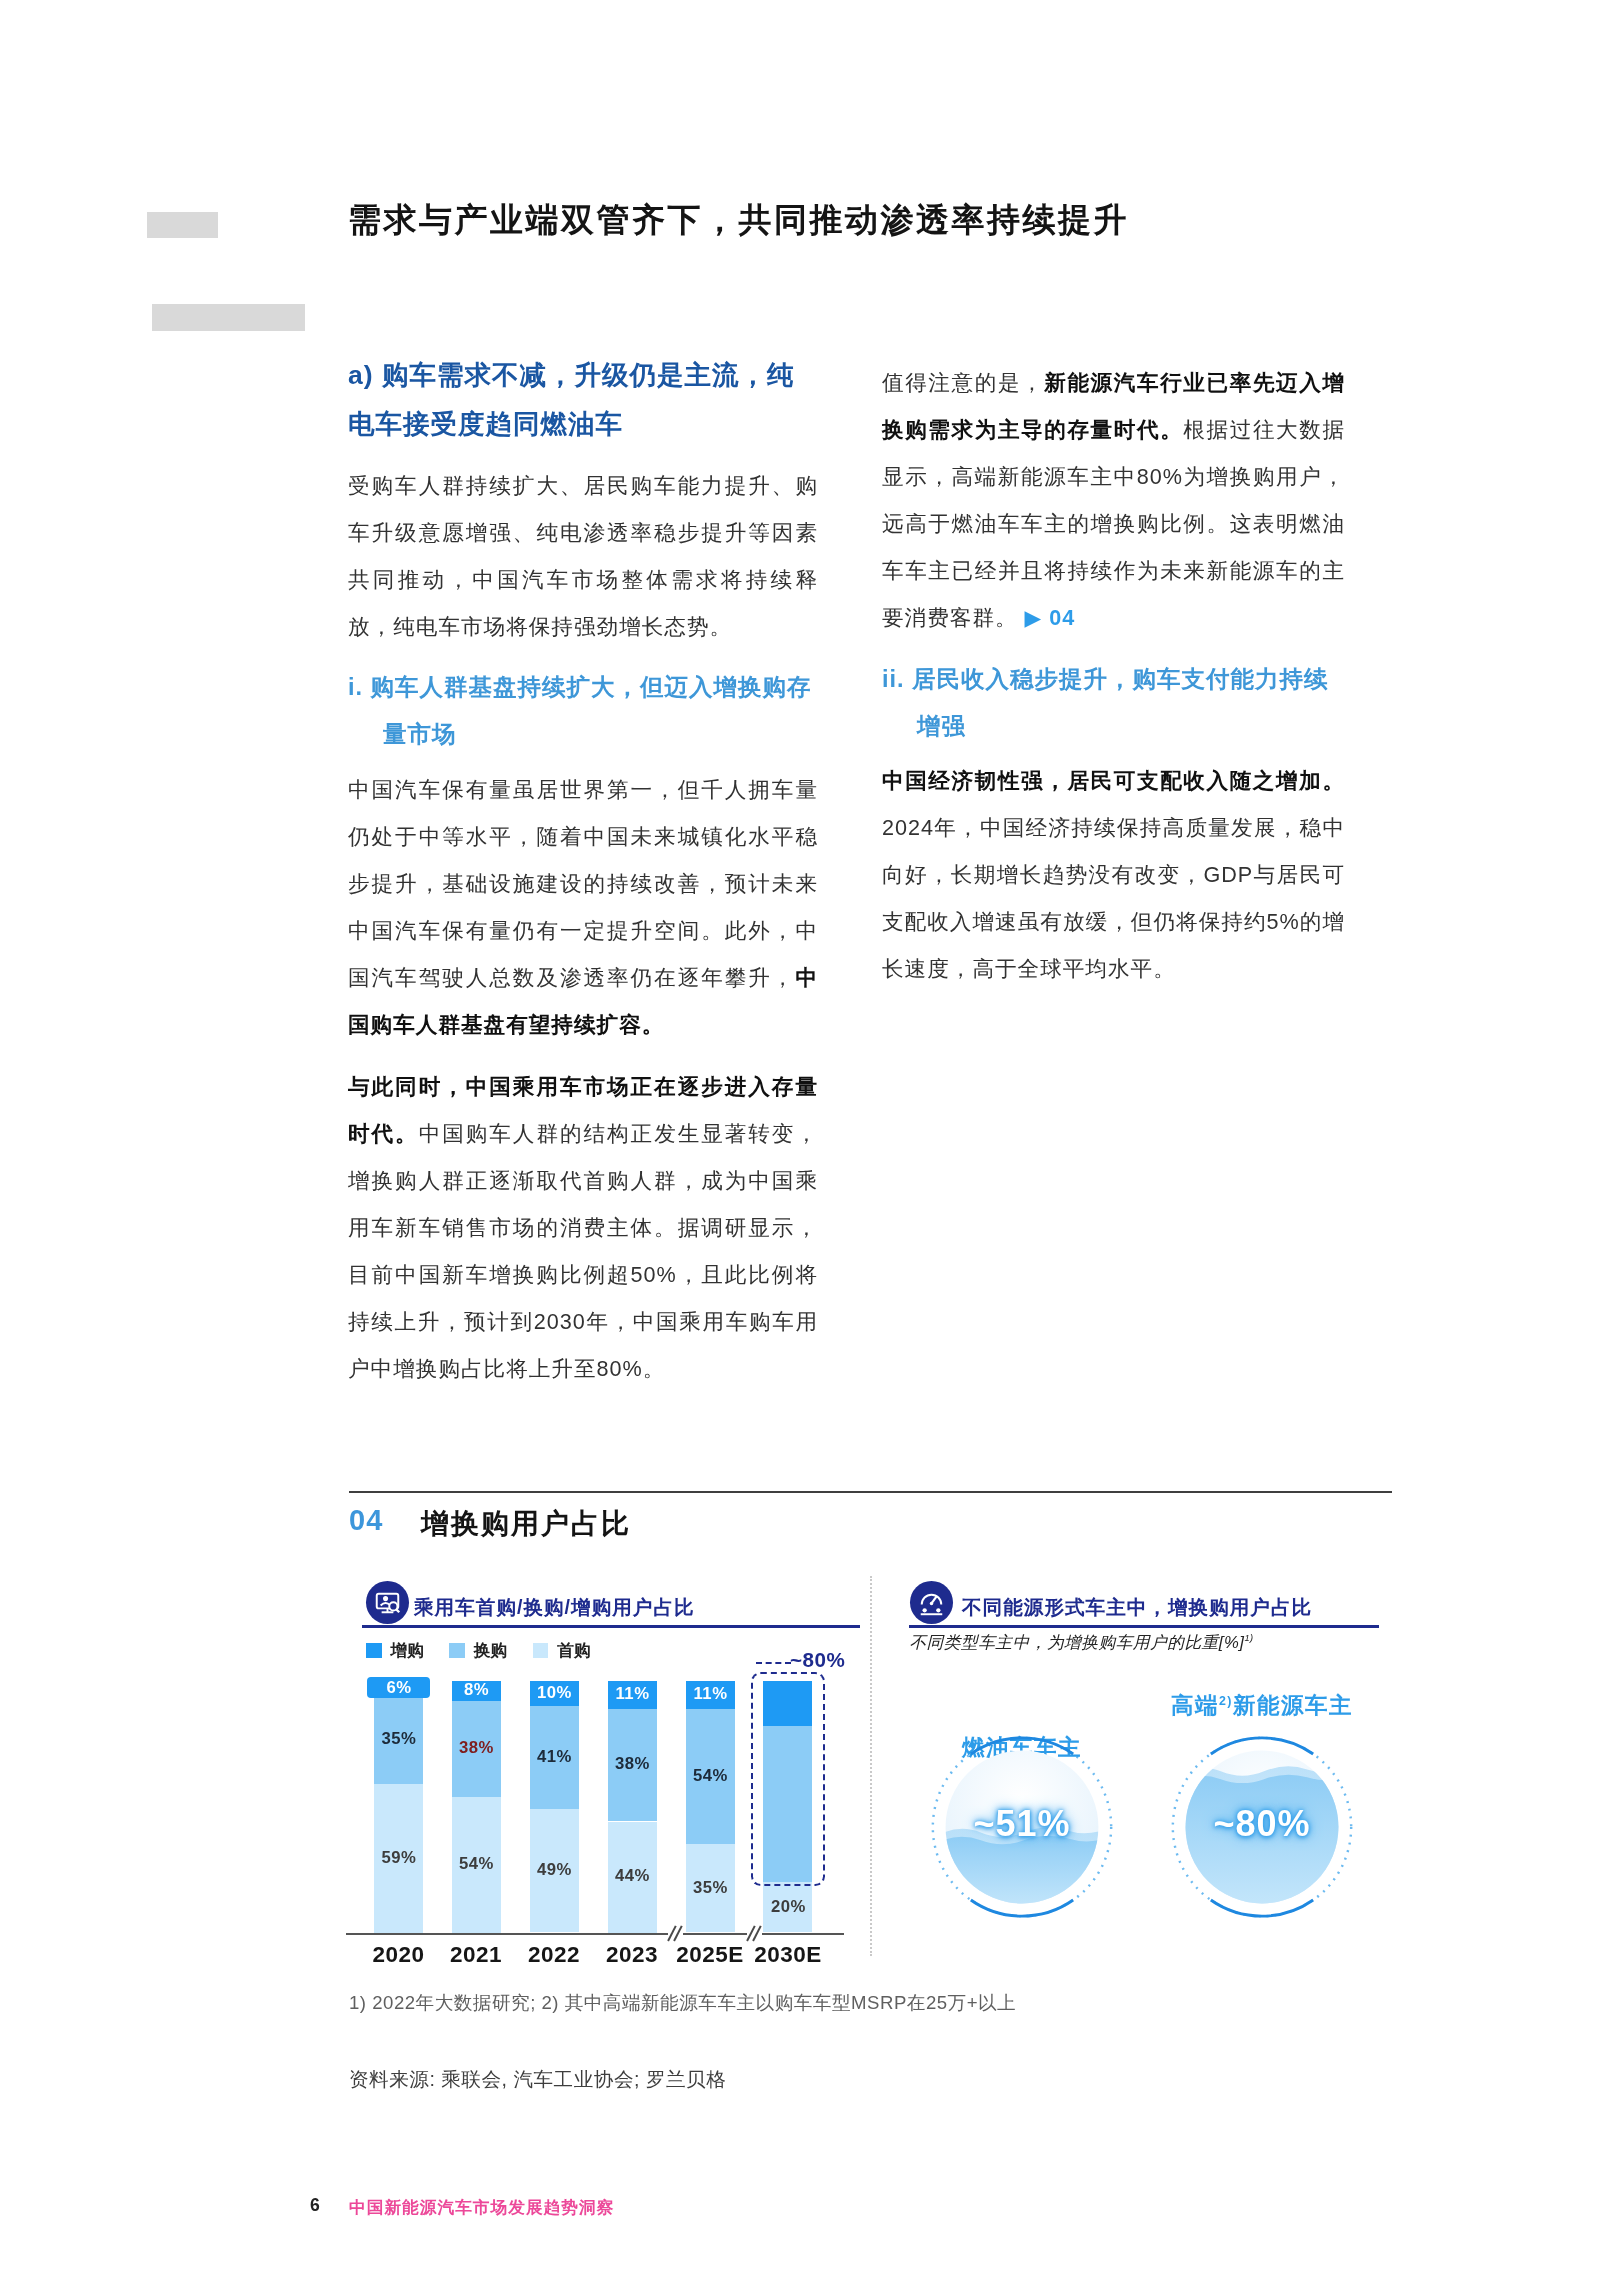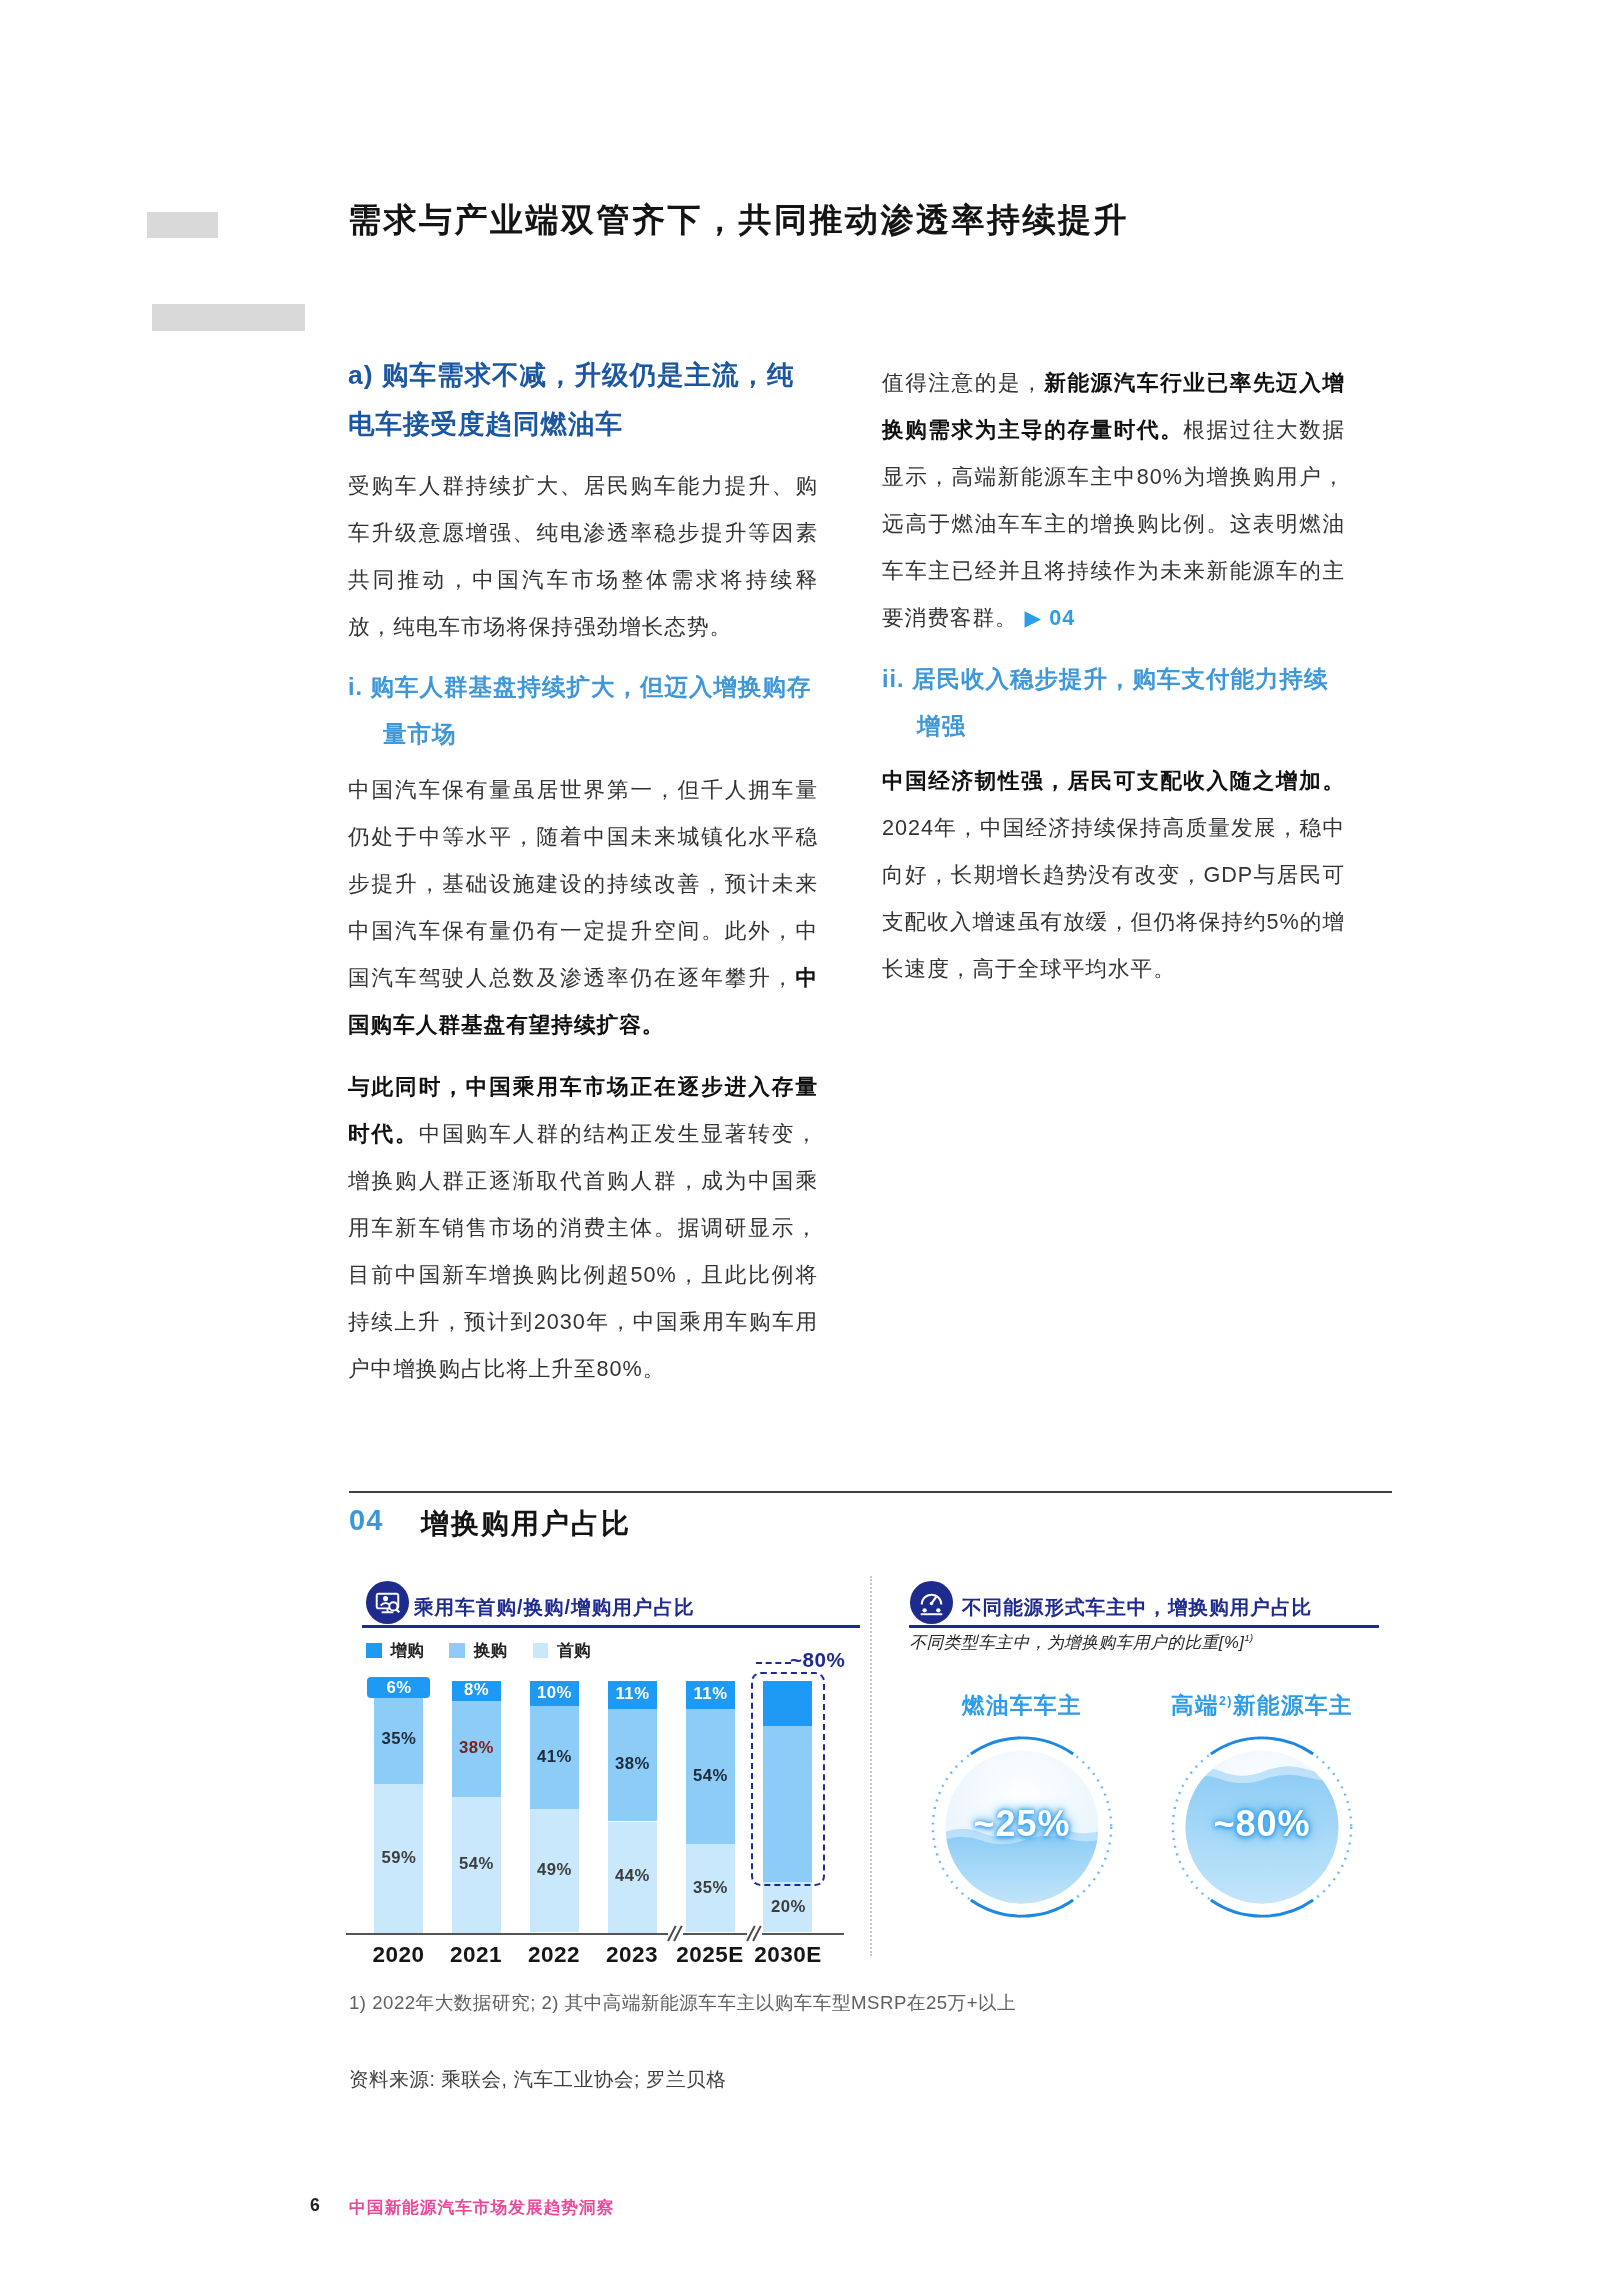--- a/index.html
+++ b/index.html
@@ -175,21 +175,21 @@
       <circle cx="23" cy="24" r="1.8" fill="#fff"></circle>
       <circle cx="16" cy="31" r="2.2" fill="#fff"></circle>
       <circle cx="30" cy="31" r="2.2" fill="#fff"></circle>
       <line x1="12" y1="35" x2="34" y2="35" stroke="#fff" stroke-width="2"></line>
     </svg>
   </span>
   <div class="chart-title" style="left:80px;top:25.5px">不同能源形式车主中，增换购用户占比</div>
   <div class="chart-underline" style="left:27.4px;top:57px;width:470px"></div>
   <div class="gauge-subtitle"><span>不同类型车主中，为增换购车用户的比重[%]</span><sup>1)</sup></div>
   <div class="gauge-area">
-      <div class="gauge-caption" style="left: 140px;"><span>燃油车车主</span></div>
+      <div class="gauge-caption" style="left: 140px; margin-top: 42px;"><span>燃油车车主</span></div>
       <div class="gauge" style="left: 42px;"><svg width="196" height="196" viewBox="0 0 200 200">
   <defs>
     <radialGradient id="bg0" cx="50%" cy="32%" r="75%">
       <stop offset="0" stop-color="#ffffff"></stop>
               <stop offset="1" stop-color="#e2f1fc"></stop>
     </radialGradient>
     <linearGradient id="w0" x1="0" y1="0" x2="0" y2="1">
       <stop offset="0" stop-color="#8fcdf5"></stop>
               <stop offset="1" stop-color="#c6e7fb"></stop>
     </linearGradient>
@@ -198,21 +198,21 @@
             </clipPath>
   </defs>
   <circle cx="100" cy="100" r="91" fill="none" stroke="#2e9ce9" stroke-width="2.5" stroke-dasharray="2 6" opacity="0.7"></circle>
   <path d="M 47.8 25.5 A 91 91 0 0 1 152.2 25.5" fill="none" stroke="#1e88e0" stroke-width="3"></path>
   <path d="M 47.8 174.5 A 91 91 0 0 0 152.2 174.5" fill="none" stroke="#1e88e0" stroke-width="3"></path>
   <circle cx="100" cy="100" r="78" fill="url(#bg0)"></circle>
   <g clip-path="url(#c0)">
     <path d="M 14 108.6 q 22 -12 44 -3 q 22 9 44 0 q 22 -9 44 -2 q 16 5 32 1 L 184 186 L 14 186 Z" fill="url(#w0)" opacity="0.55"></path>
     <path d="M 14 115.6 q 22 -10 44 -2 q 22 8 44 0 q 22 -8 44 -2 q 16 5 32 2 L 184 186 L 14 186 Z" fill="url(#w0)"></path>
   </g>
-</svg><div class="gauge-value">~25%</div></div>
+</svg><div class="gauge-value">~51%</div></div>
       <div class="gauge-caption" style="left: 380px;"><span>高端</span><sup>2)</sup><span>新能源车主</span></div>
       <div class="gauge" style="left: 282px;"><svg width="196" height="196" viewBox="0 0 200 200">
   <defs>
     <radialGradient id="bg1" cx="50%" cy="32%" r="75%">
       <stop offset="0" stop-color="#ffffff"></stop>
               <stop offset="1" stop-color="#e2f1fc"></stop>
     </radialGradient>
     <linearGradient id="w1" x1="0" y1="0" x2="0" y2="1">
       <stop offset="0" stop-color="#8fcdf5"></stop>
               <stop offset="1" stop-color="#c6e7fb"></stop>

